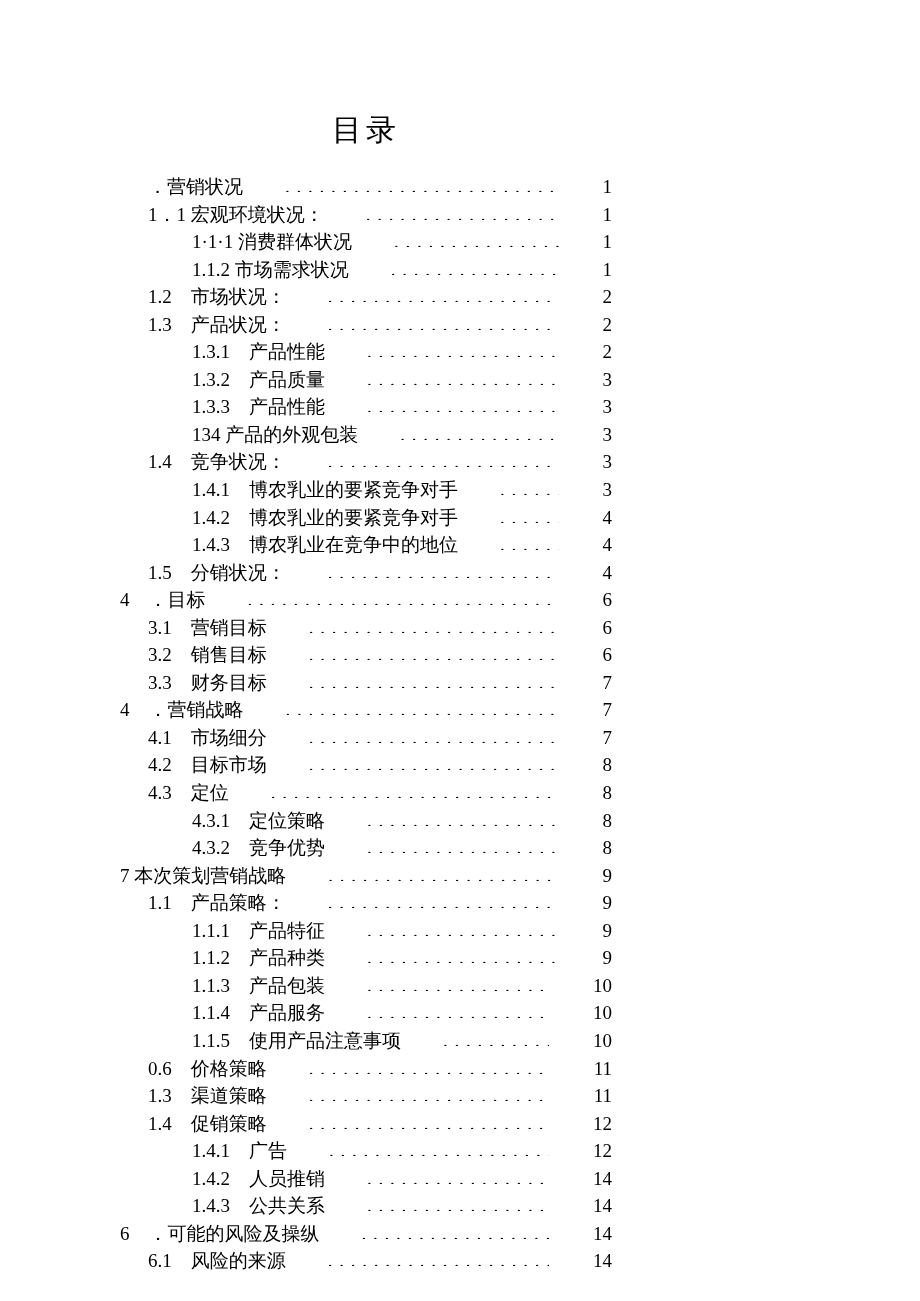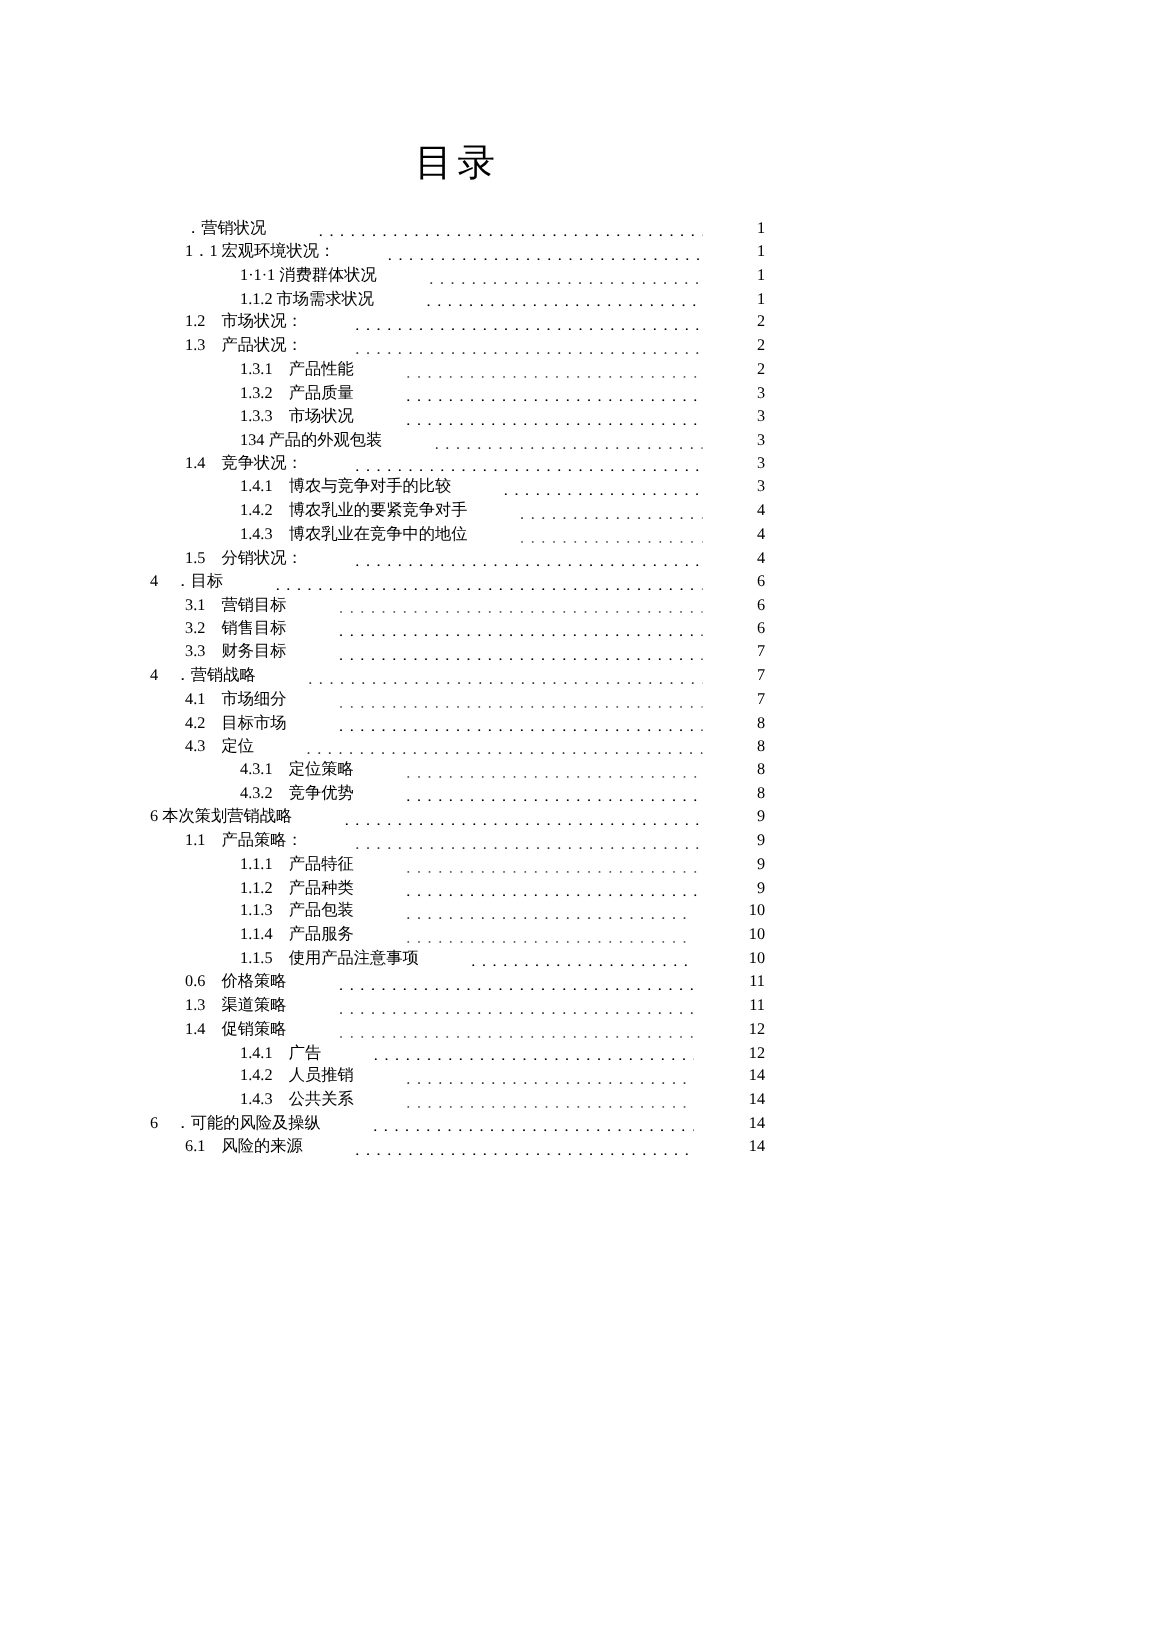--- a/index.html
+++ b/index.html
@@ -17,24 +17,24 @@
   }
   .title {
     text-align: center;
     font-size: 30px;
     font-weight: normal;
     margin: 0 0 22px 0;
     letter-spacing: 4px;
   }
   .toc-line {
     display: flex;
-    align-items: center;
+    align-items: flex-start;
     white-space: nowrap;
     line-height: 1.45;
-    font-size: 13px;
+    font-size: 19px;
     gap: 40px;
   }
   .ind-1 { padding-left: 28px; }
   .ind-2 { padding-left: 72px; }
   .ind-0n { padding-left: 0; }   
   .label {
     flex-shrink: 0;
   }
   .leader {
     flex: 1 1 auto;
@@ -97,36 +97,36 @@
         <span class="label">1.3.1　产品性能</span>
         <span class="leader"></span>
         <span class="pagenum">2</span>
       </div>
       <div class="toc-line ind-2">
         <span class="label">1.3.2　产品质量</span>
         <span class="leader"></span>
         <span class="pagenum">3</span>
       </div>
       <div class="toc-line ind-2">
-        <span class="label">1.3.3　市场状况</span>
+        <span class="label">1.3.3　产品性能</span>
         <span class="leader"></span>
         <span class="pagenum">3</span>
       </div>
       <div class="toc-line ind-2">
         <span class="label">134 产品的外观包装</span>
         <span class="leader"></span>
         <span class="pagenum">3</span>
       </div>
       <div class="toc-line ind-1">
         <span class="label">1.4　竞争状况：</span>
         <span class="leader"></span>
         <span class="pagenum">3</span>
       </div>
       <div class="toc-line ind-2">
-        <span class="label">1.4.1　博农与竞争对手的比较</span>
+        <span class="label">1.4.1　博农乳业的要紧竞争对手</span>
         <span class="leader"></span>
         <span class="pagenum">3</span>
       </div>
       <div class="toc-line ind-2">
         <span class="label">1.4.2　博农乳业的要紧竞争对手</span>
         <span class="leader"></span>
         <span class="pagenum">4</span>
       </div>
       <div class="toc-line ind-2">
         <span class="label">1.4.3　博农乳业在竞争中的地位</span>
@@ -182,21 +182,21 @@
         <span class="label">4.3.1　定位策略</span>
         <span class="leader"></span>
         <span class="pagenum">8</span>
       </div>
       <div class="toc-line ind-2">
         <span class="label">4.3.2　竞争优势</span>
         <span class="leader"></span>
         <span class="pagenum">8</span>
       </div>
       <div class="toc-line ind-0n">
-        <span class="label">6 本次策划营销战略</span>
+        <span class="label">7 本次策划营销战略</span>
         <span class="leader"></span>
         <span class="pagenum">9</span>
       </div>
       <div class="toc-line ind-1">
         <span class="label">1.1　产品策略：</span>
         <span class="leader"></span>
         <span class="pagenum">9</span>
       </div>
       <div class="toc-line ind-2">
         <span class="label">1.1.1　产品特征</span>

